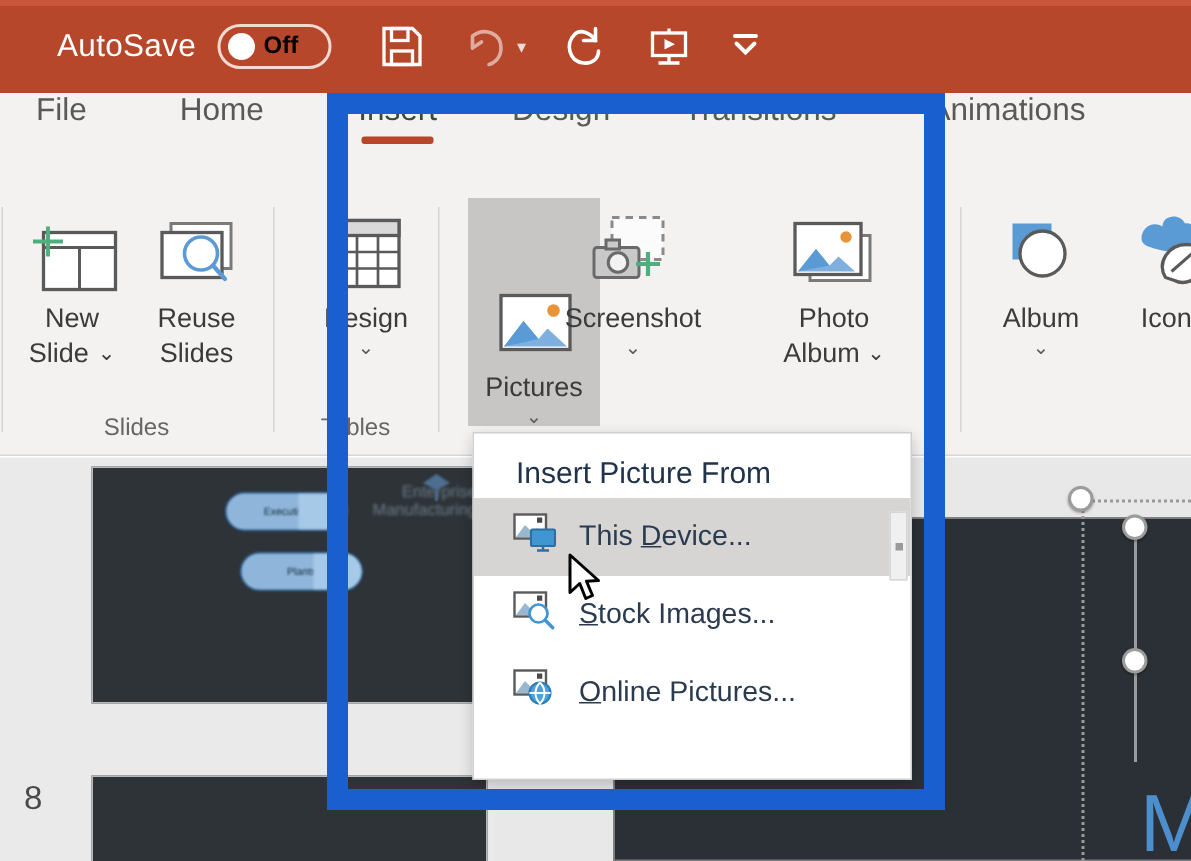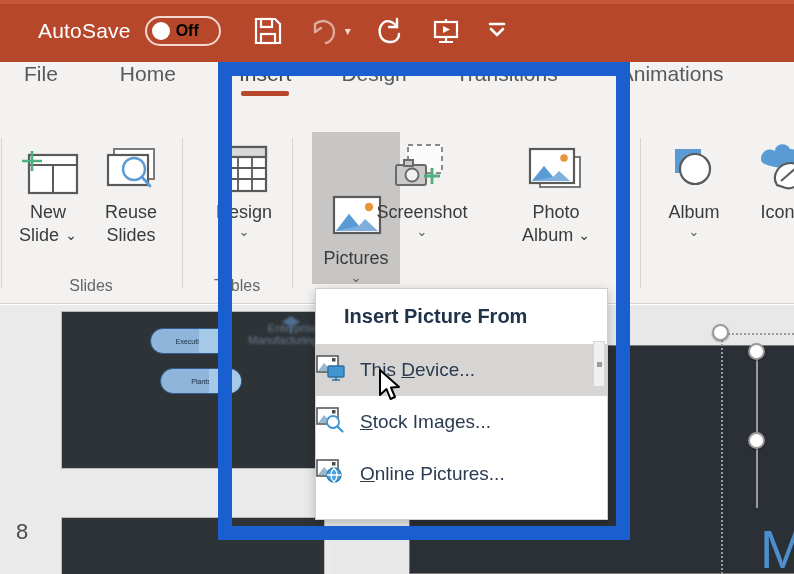--- a/index.html
+++ b/index.html
@@ -149,26 +149,26 @@
     color: #4d8fcc; font-size: 54px; font-family: "Liberation Sans", sans-serif;
   }
 
   
   .menu {
     position: absolute; left: 315px; top: 288px; width: 293px; height: 232px;
     background: #ffffff; border: 1px solid #d0cfcf;
     box-shadow: 0 3px 10px rgba(0,0,0,.22);
   }
   .menu-title {
-    padding: 16px 0 16px 28px;
-    font-size: 20px; font-weight: bold; color: #20334a;
+    padding: 16px 0 4px 28px;
+    font-size: 20px; font-weight: normal; color: #20334a;
   }
   .menu-item {
     height: 52px; display: flex; align-items: center; gap: 14px;
-    font-size: 19px; color: #2b3b4f;
+    padding-left: 26px; font-size: 19px; color: #2b3b4f;
   }
   .menu-item.hover { background: #d6d5d4; }
   .menu-item .mtext u { text-decoration: underline; }
   .menu-scroll {
     position: absolute; right: 2px; top: 52px; width: 12px; height: 46px;
     background: #f0f0f0; border: 1px solid #d5d5d5;
   }
   .menu-scroll .grip { position:absolute; left:3px; top: 20px; width:5px; height:5px; background:#9a9a9a;}
 
   

